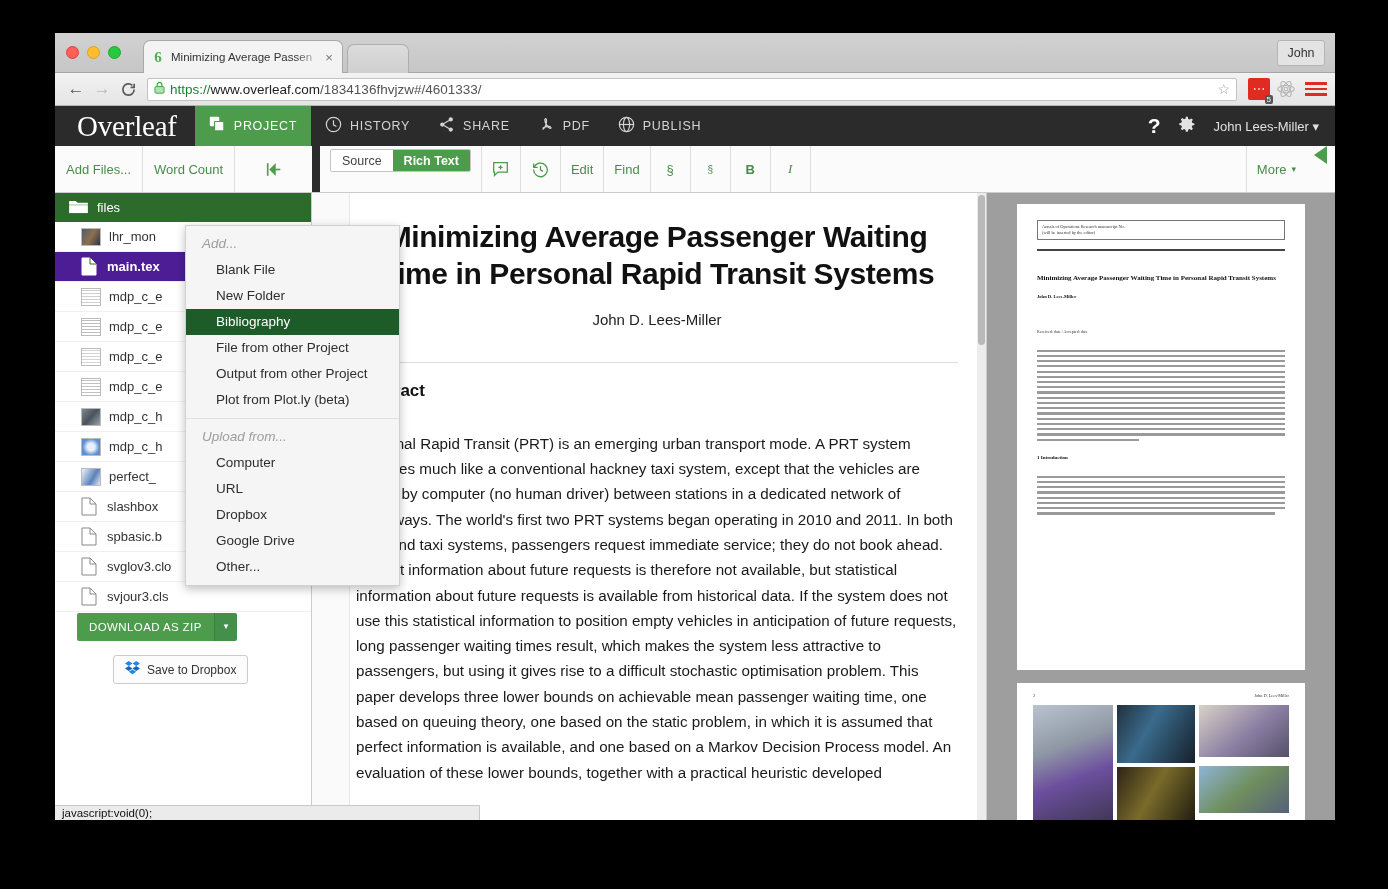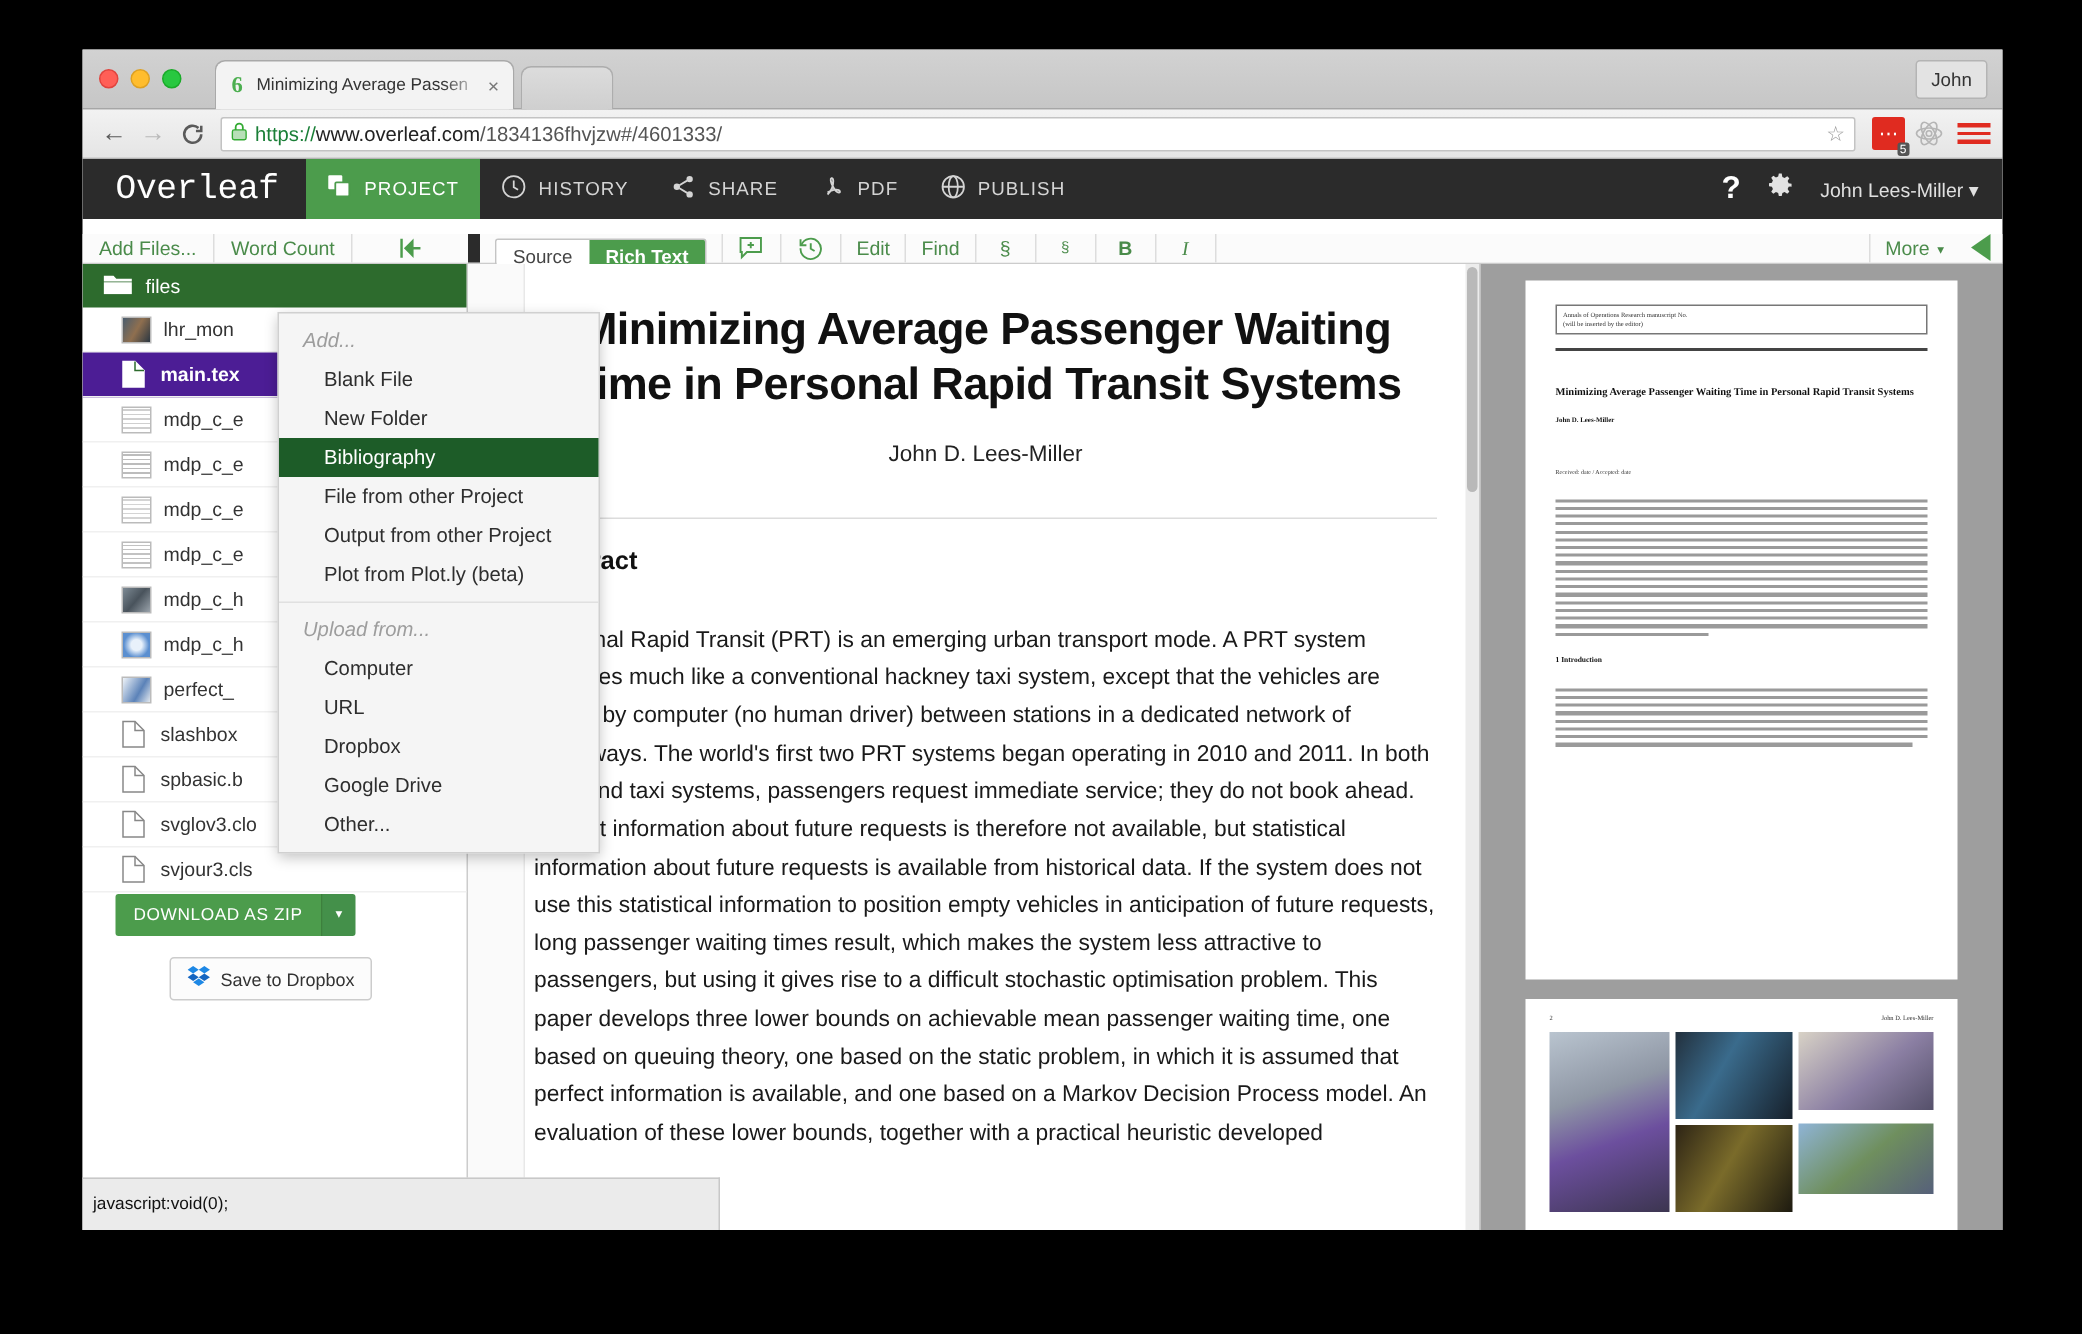--- a/index.html
+++ b/index.html
@@ -52,32 +52,32 @@
   .ext{ width:22px;height:22px; margin-left:5px; display:flex;align-items:center;
         justify-content:center; position:relative;}
   .ext.red{ background:#e02b20; border-radius:2px; color:#fff; font-size:13px; line-height:8px;}
   .extbadge{ position:absolute; right:-3px; bottom:-4px; background:#555; color:#fff;
              font-size:8px; border-radius:2px; padding:0 2px; line-height:9px;}
   .hamb{ width:22px; margin-left:8px; display:flex; flex-direction:column; gap:3px;}
   .hamb i{ display:block; height:2.5px; background:#e02b20;}
 
   
   .ol-nav{ height:40px; background:#2b2b2b; display:flex; align-items:center; color:#e7e7e7;}
-  .ol-logo{ font-family:Liberation Mono, monospace; font-size:23px; color:#fff;
+  .ol-logo{ font-family:Liberation Serif, serif; font-size:29px; color:#fff;
             padding:0 18px 0 22px; letter-spacing:-.2px;}
   .ol-item{ height:40px; display:flex; align-items:center; gap:8px; padding:0 14px;
             font-size:12.5px; letter-spacing:.7px; color:#d4d4d4;}
   .ol-item.active{ background:#4c9c4c; color:#fff;}
   .ol-right{ margin-left:auto; display:flex; align-items:center; gap:16px; padding-right:16px;}
   .ol-right .q{ font-size:21px; font-weight:bold; color:#fff;}
   .ol-user{ font-size:13px; color:#e0e0e0;}
   .ico{ display:inline-block; }
 
   
-  .bars{ display:flex; height:20px; border-bottom:1px solid #ccc; background:#f7f7f7;margin-top:10px;}
+  .bars{ display:flex; height:47px; border-bottom:1px solid #ccc; background:#f7f7f7;}
   .leftbar{ width:257px; display:flex; border-right:0; background:#fbfbfb;}
   .tbtn{ display:flex;align-items:center;justify-content:center; font-size:13px;
          color:#4a8b4a; border-right:1px solid #ddd; padding:0 11px; height:100%;
          white-space:nowrap;}
   .split{ width:8px; background:#2b2b2b;}
   .midbar{ flex:1; display:flex; align-items:stretch; background:#fbfbfb;}
   .seg{ display:flex; align-items:center; margin:3px 0 3px 10px; border:1px solid #c4c4c4;
         border-radius:2px; overflow:hidden; height:23px;}
   .seg div{ padding:0 11px; font-size:12.5px; color:#444; display:flex;align-items:center;
             height:100%; background:#fff;}
@@ -164,21 +164,21 @@
   .psec{ font-family:"Liberation Serif",serif; font-weight:bold; font-size:5px;
          color:#111; margin:14px 0 8px;}
   .pfoot{ position:absolute; bottom:11px; left:20px;}
   .pfoot .pl{ width:74px; height:1.9px; margin-bottom:3px;}
   .phead{ display:flex; justify-content:space-between; font-family:"Liberation Serif",serif;
           font-size:4.3px; color:#333;}
   .pimgs{ display:flex; gap:4px; margin-top:7px;}
   .pimg{ border:0; background-size:cover;}
 
   
-  .status{ position:absolute; left:0; bottom:0; height:35px; min-width:425px;
+  .status{ position:absolute; left:0; bottom:0; height:15px; min-width:425px;
            background:#ebebeb; border:1px solid #c8c8c8; border-left:none; border-bottom:none;
            display:flex; align-items:center; padding:0 7px; font-size:11.5px; color:#111;
            z-index:60;}
 </style>
 </head>
 <body>
 
 <div id="window">
 
   <div class="tabstrip">

